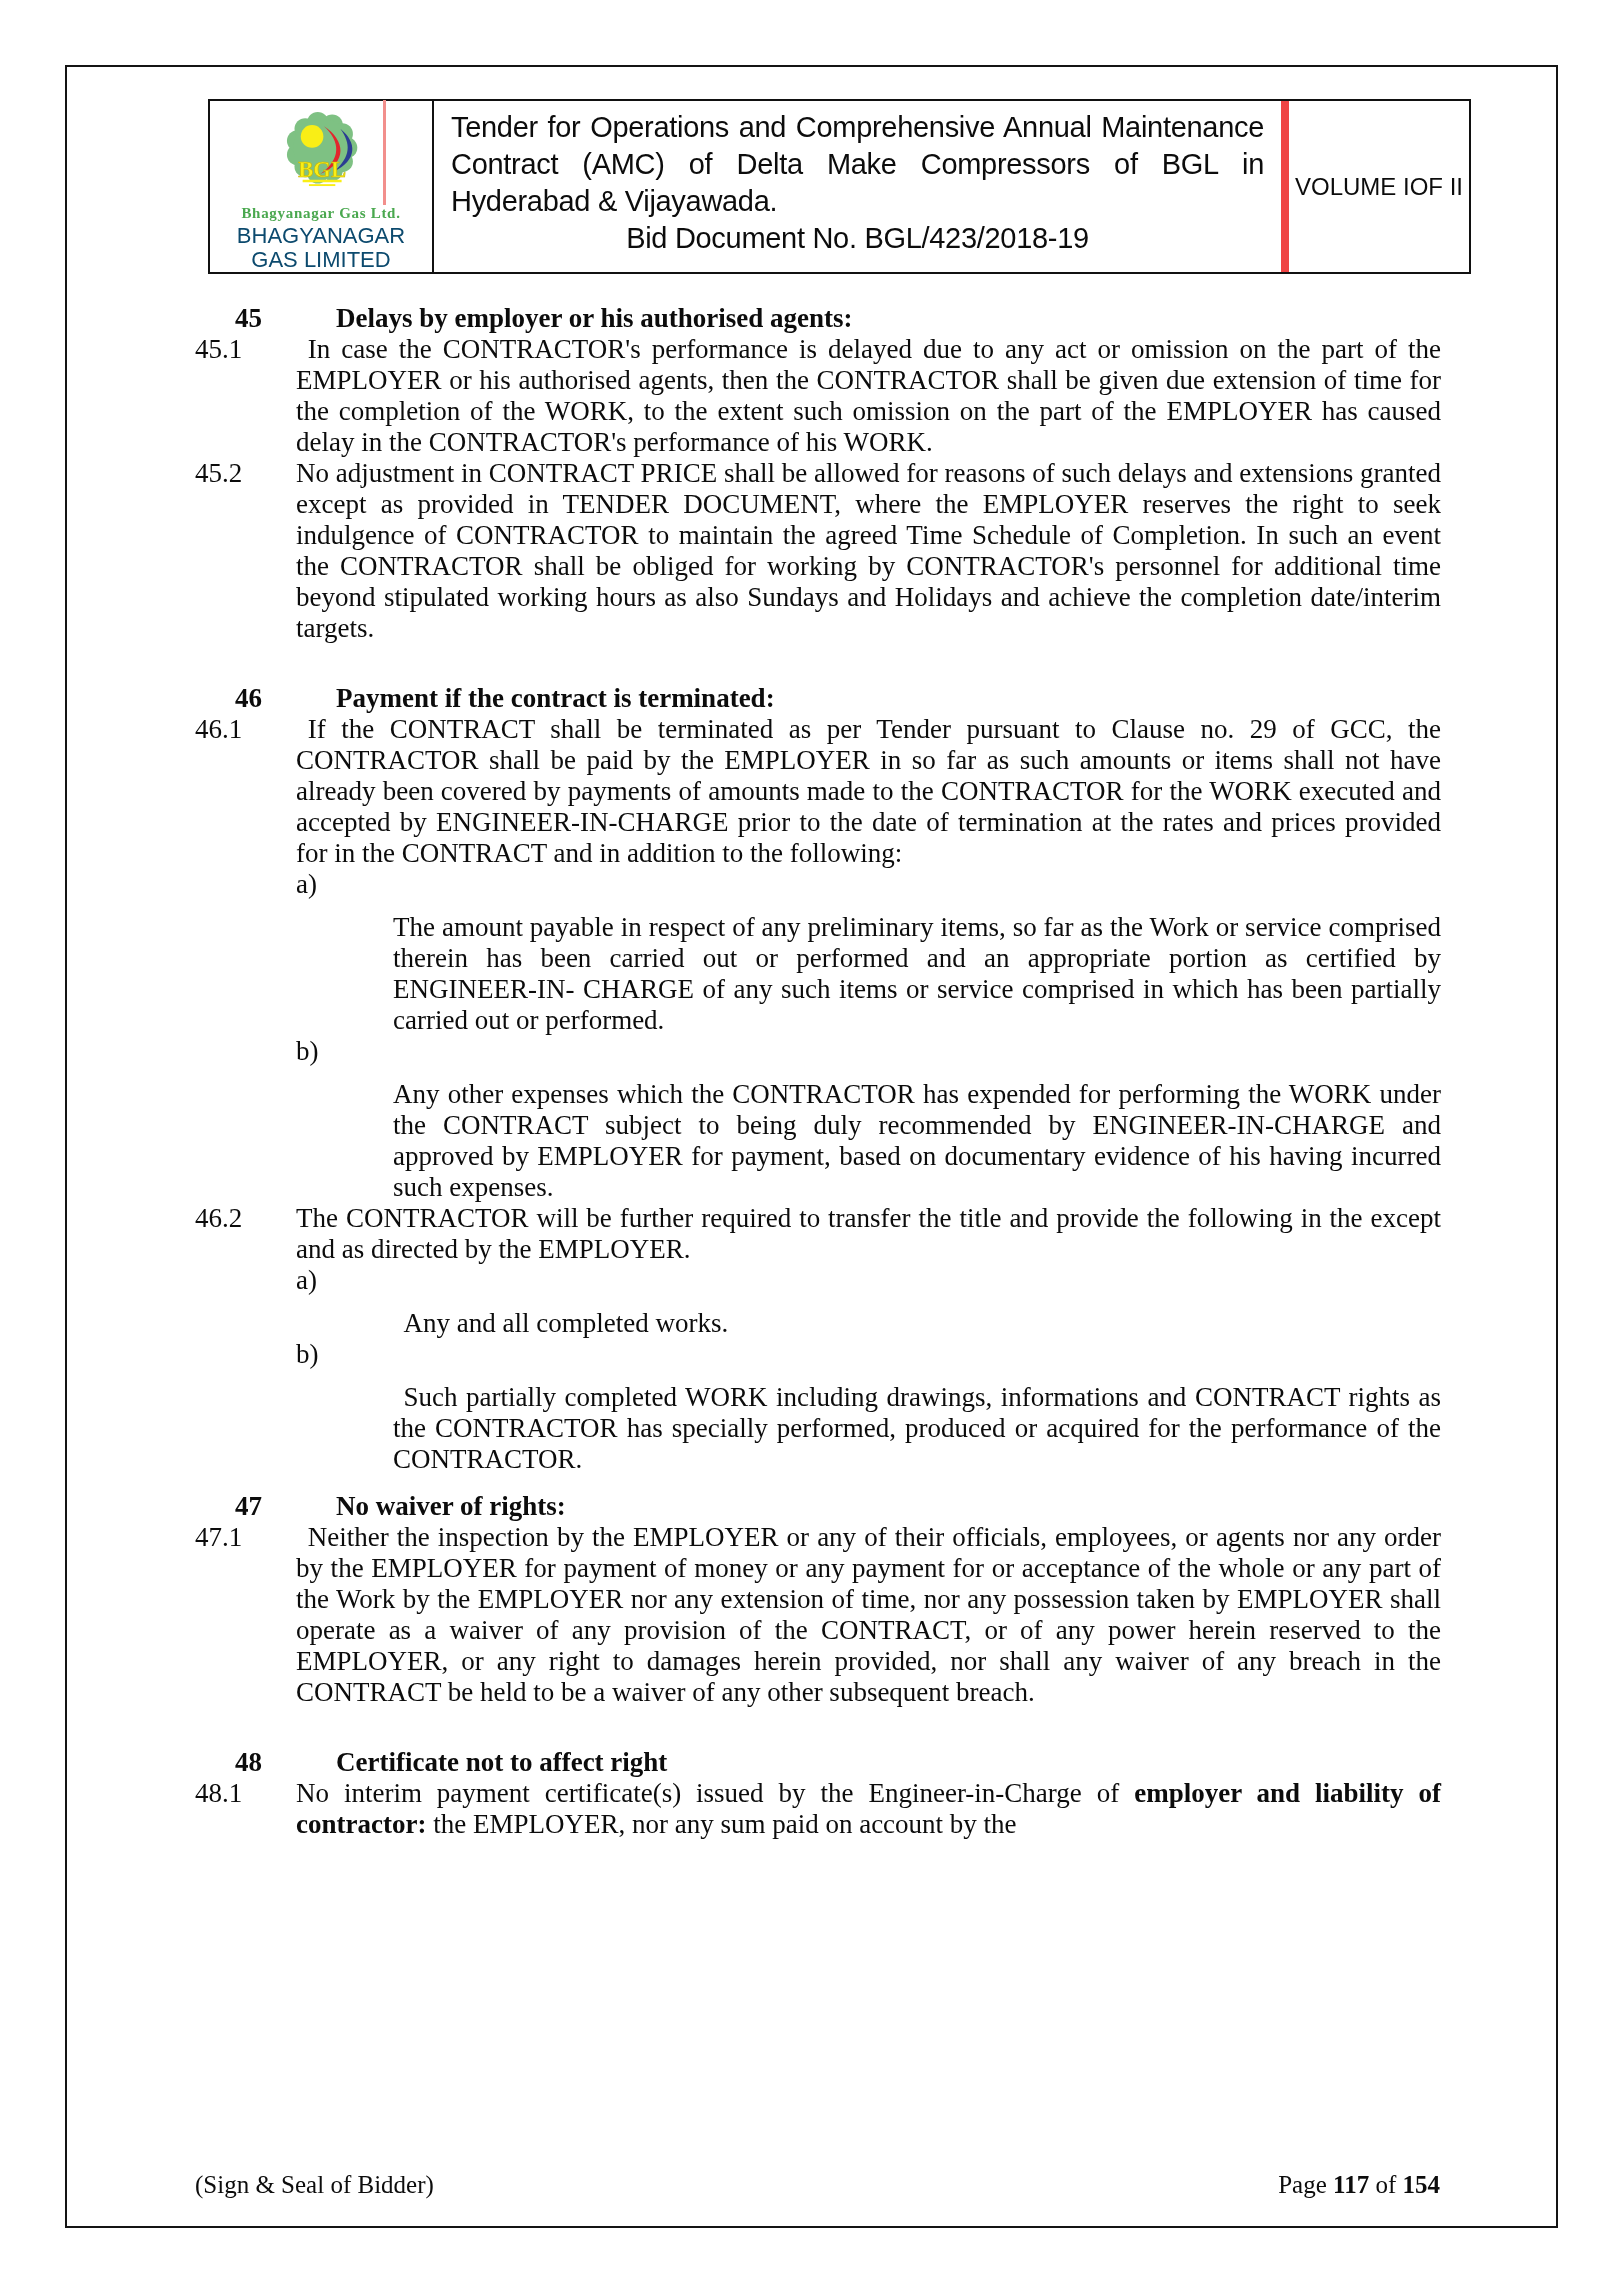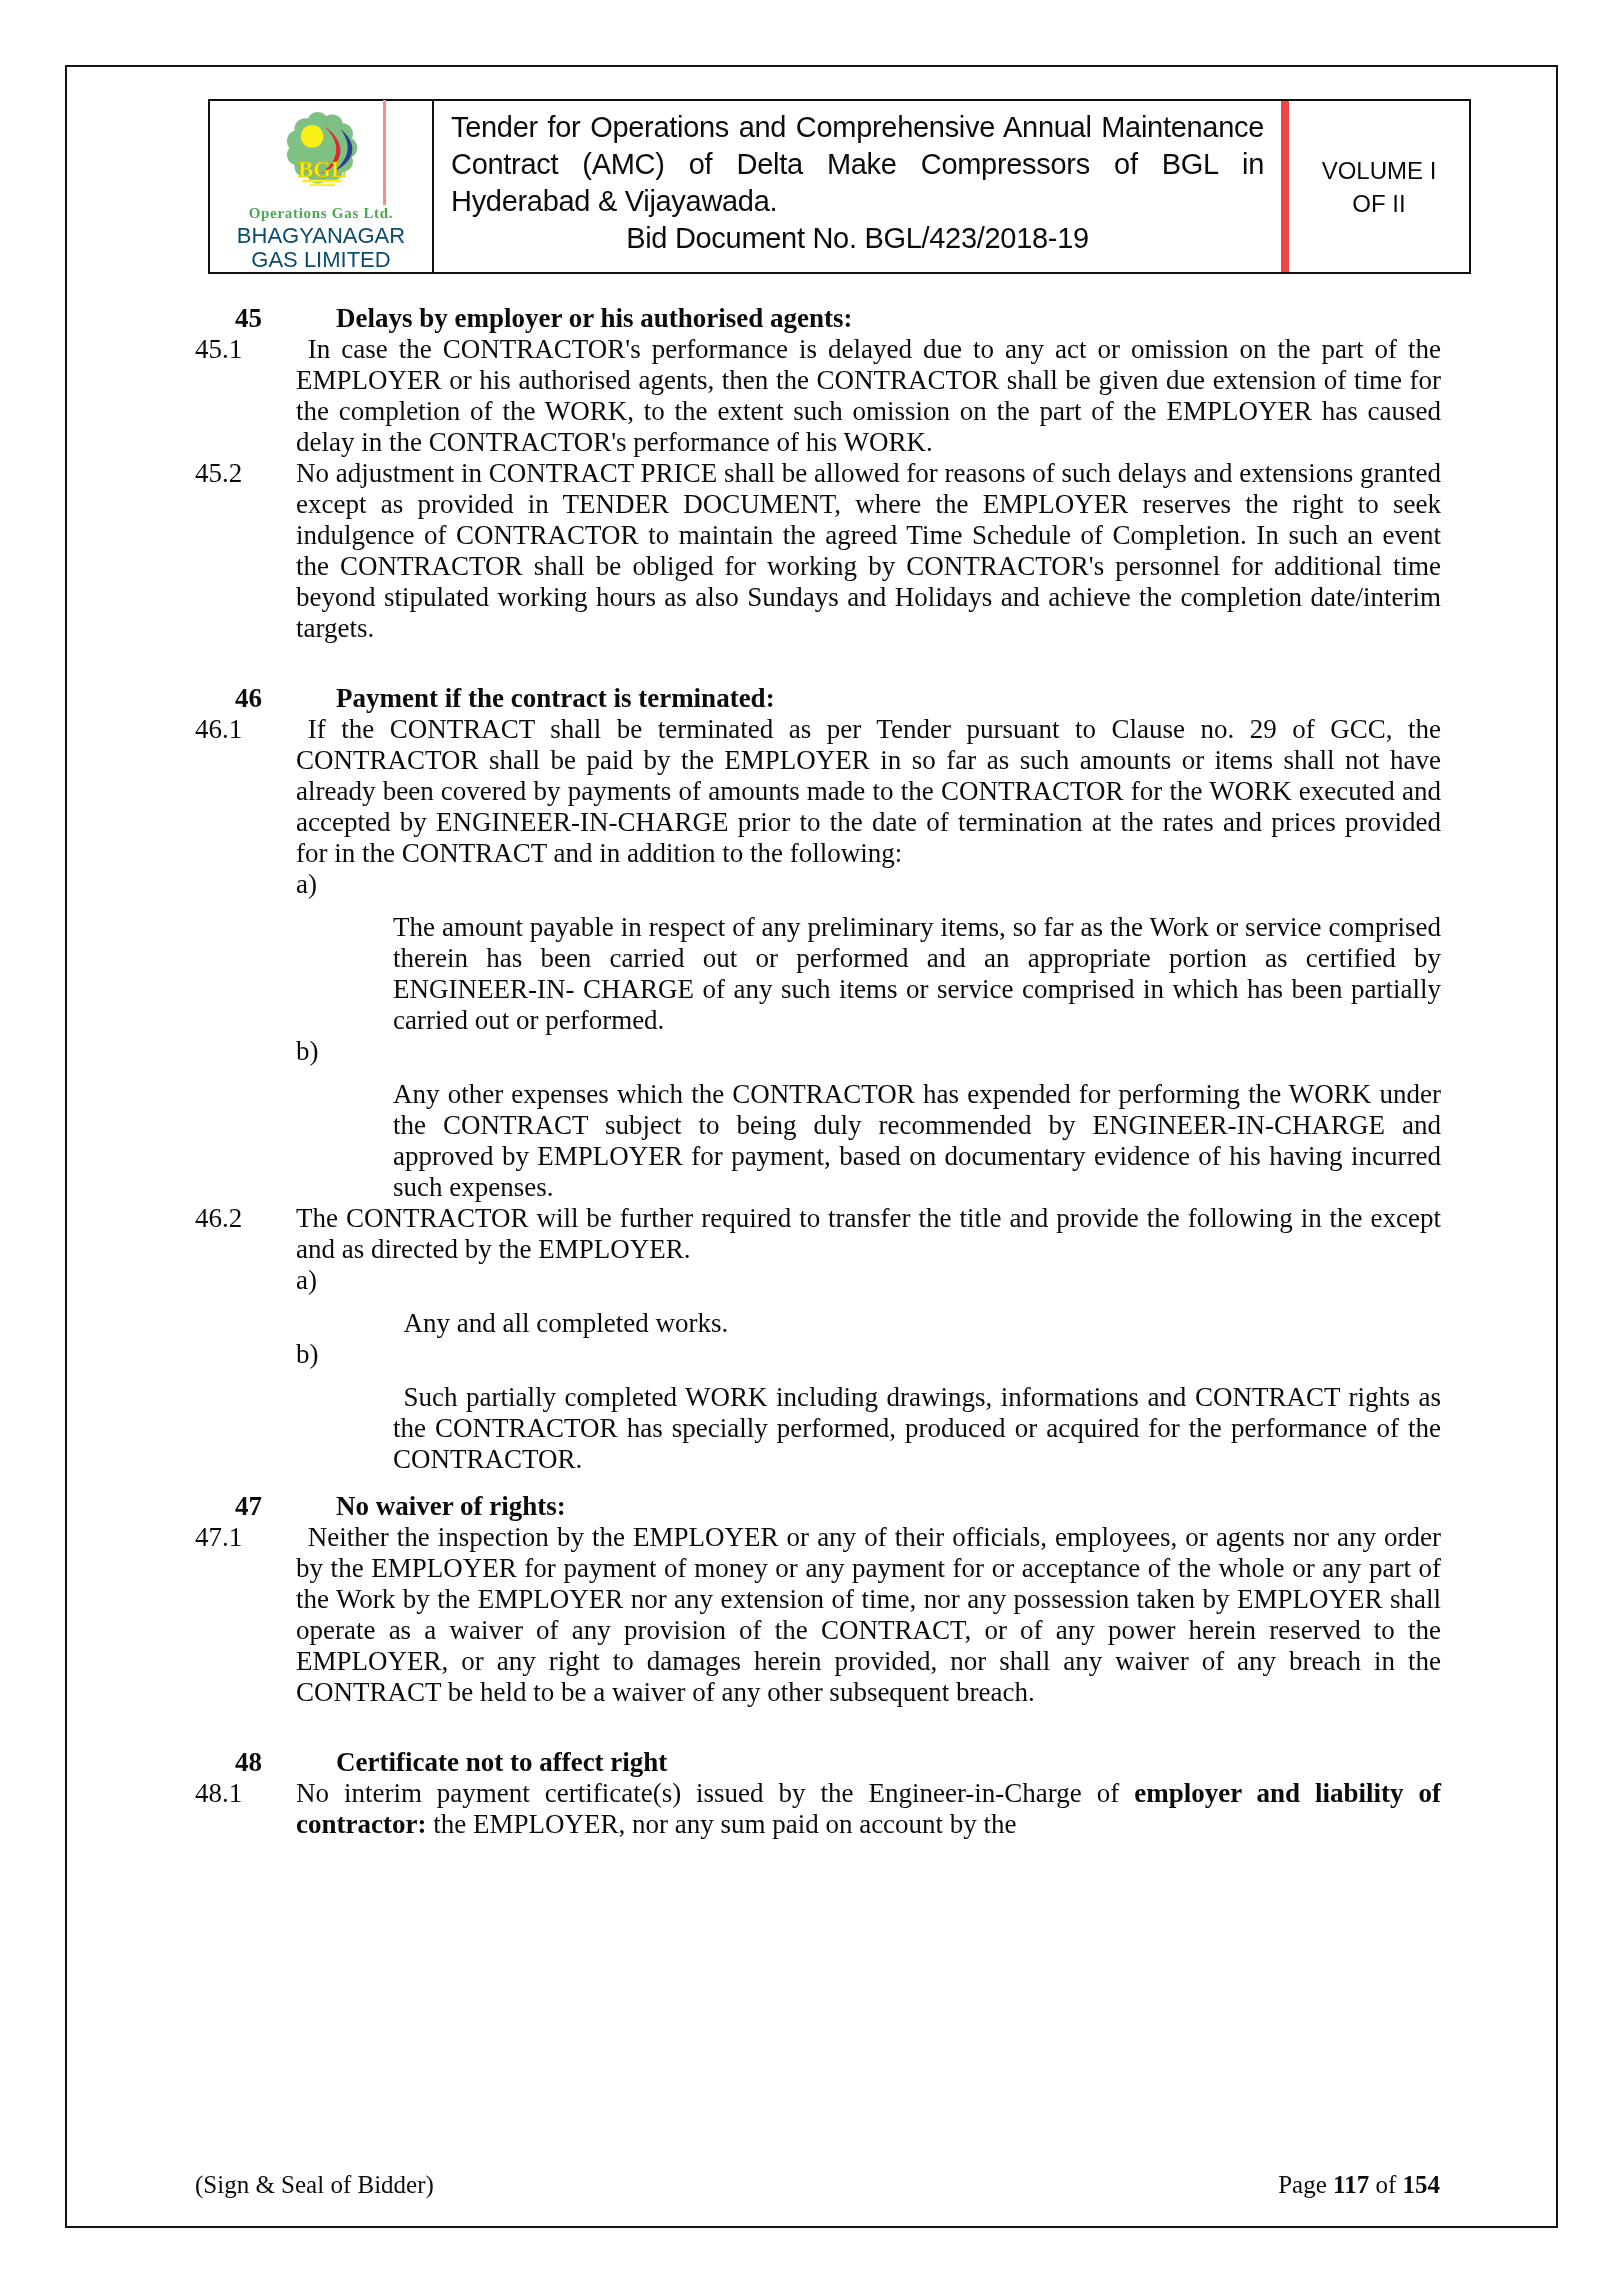--- a/index.html
+++ b/index.html
@@ -73,21 +73,21 @@
   }
   .bid-doc{
     font-size:29px;
     line-height:37px;
     text-align:center;
   }
   .volume-cell{
     width:180px;
     box-sizing:border-box;
     display:flex;
-    flex-direction:column;
+    flex-direction:row;
     justify-content:center;
     align-items:center;
     font-family:"Liberation Sans", sans-serif;
     font-size:24px;
     line-height:33px;
   }
   
   .content{
     position:absolute;
     left:128px; right:115px;
@@ -144,21 +144,21 @@
             <circle cx="153" cy="46" r="17"></circle>
               <circle cx="121" cy="68" r="46"></circle>
           </g>
           <circle cx="105" cy="50" r="18" fill="#F9EE16"></circle>
           <path d="M124,34 C158,56 162,92 118,110 C152,86 150,58 124,34 Z" fill="#E2262D"></path>
           <path d="M150,38 C177,60 177,88 140,106 C167,82 167,62 150,38 Z" fill="#2B3E92"></path>
           <text x="121" y="114" text-anchor="middle" font-family="Liberation Serif, serif" font-weight="bold" font-size="36" fill="#F9EE16" stroke="#c9b400" stroke-width="1">BGL</text>
           <rect x="90" y="119" width="62" height="4" fill="#F9EE16"></rect>
           <rect x="100" y="126" width="42" height="3" fill="#F9EE16"></rect>
         </svg>
-        <div class="logo-caption">Operations Gas Ltd.</div>
+        <div class="logo-caption">Bhagyanagar Gas Ltd.</div>
         <div class="company-name">BHAGYANAGAR GAS LIMITED</div>
       </div>
 
       <div class="title-cell">
         <div class="tender-title">Tender for Operations and Comprehensive Annual Maintenance Contract (AMC) of Delta Make Compressors of BGL in Hyderabad &amp; Vijayawada.</div>
         <div class="bid-doc">Bid Document No. BGL/423/2018-19</div>
       </div>
 
       <div class="volume-cell">
         <div>VOLUME I</div>

